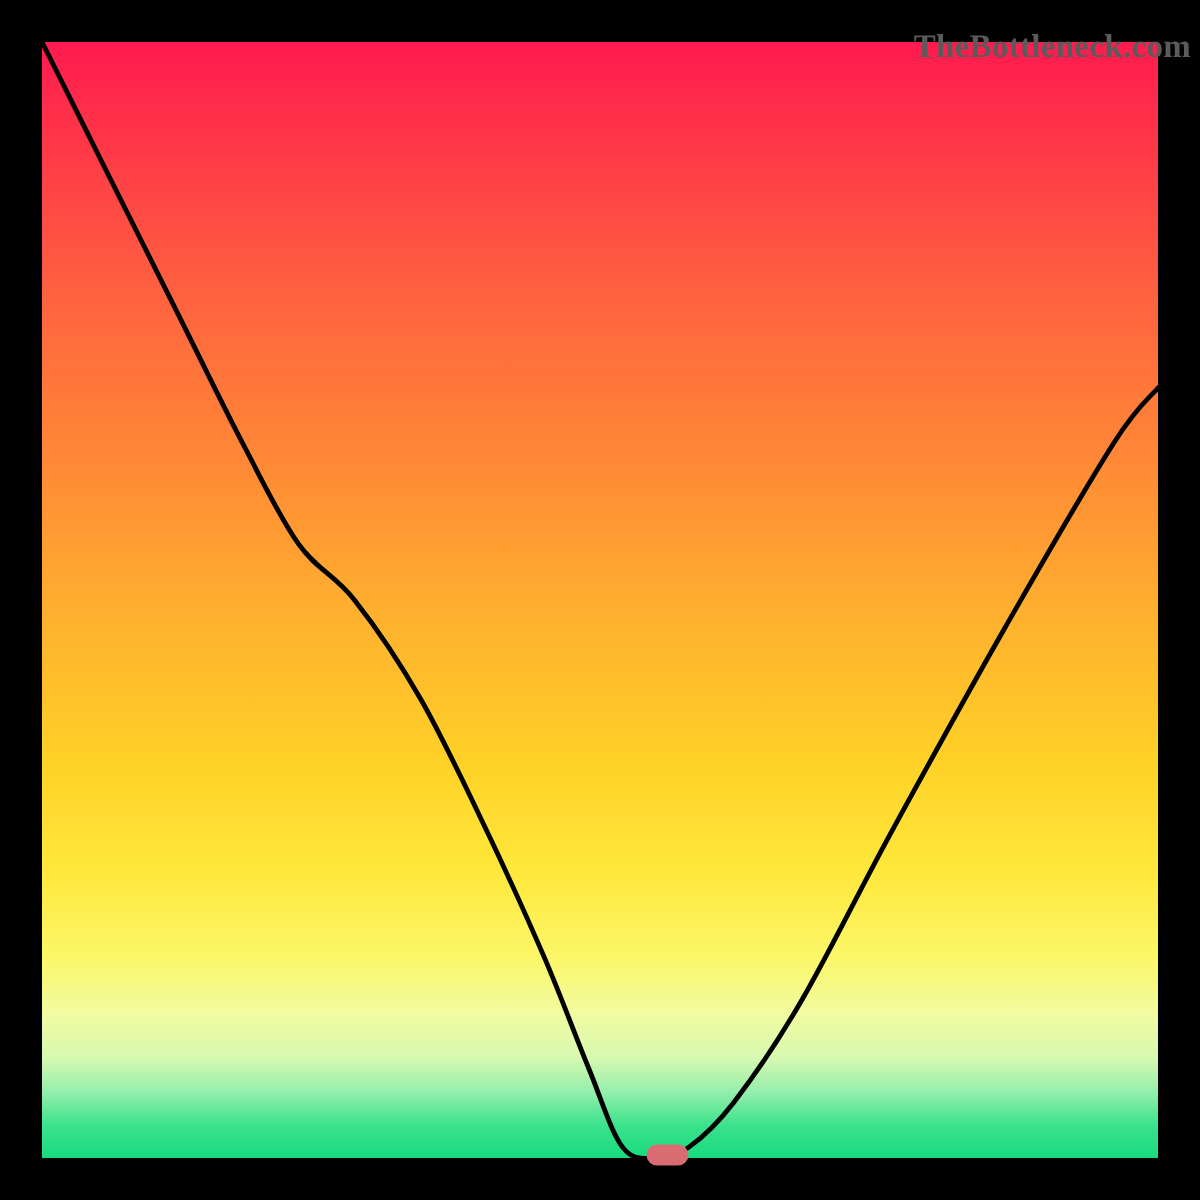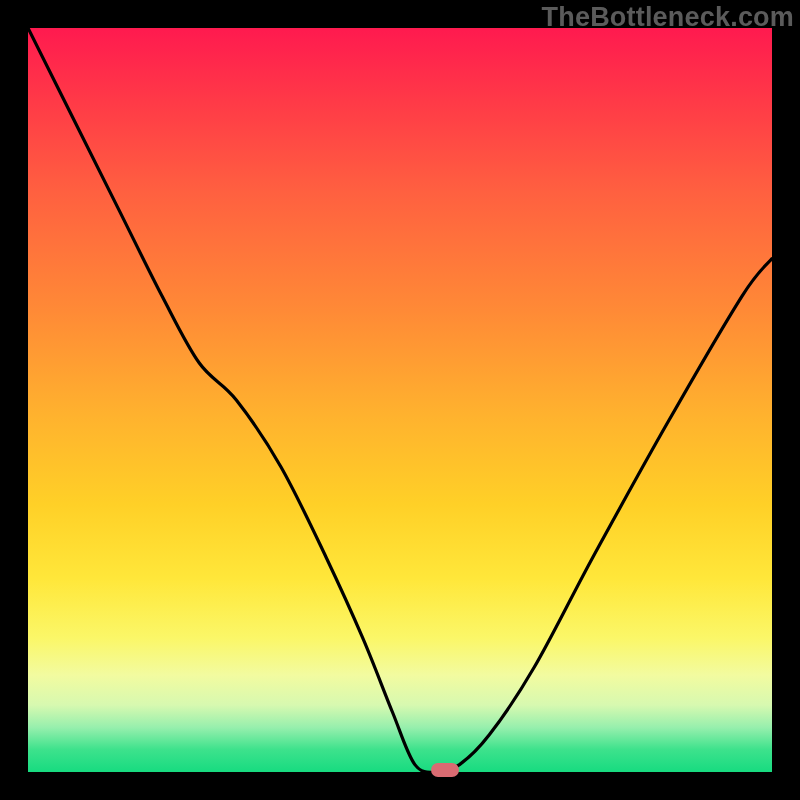--- a/index.html
+++ b/index.html
@@ -11,24 +11,24 @@
     overflow: hidden;
   }
   .frame {
     position: relative;
     width: 800px;
     height: 800px;
     background: #000;
   }
   .watermark {
     position: absolute;
-    top: 2px;
+    top: 18px;
     right: 6px;
-    font-family: Liberation Sans, sans-serif;
-    font-size: 27px;
+    font-family: Liberation Serif, serif;
+    font-size: 22px;
     font-weight: 600;
     color: #5b5b5b;
     letter-spacing: 0.2px;
     z-index: 3;
   }
   .plot {
     position: absolute;
     left: 28px;
     top: 28px;
     width: 744px;

